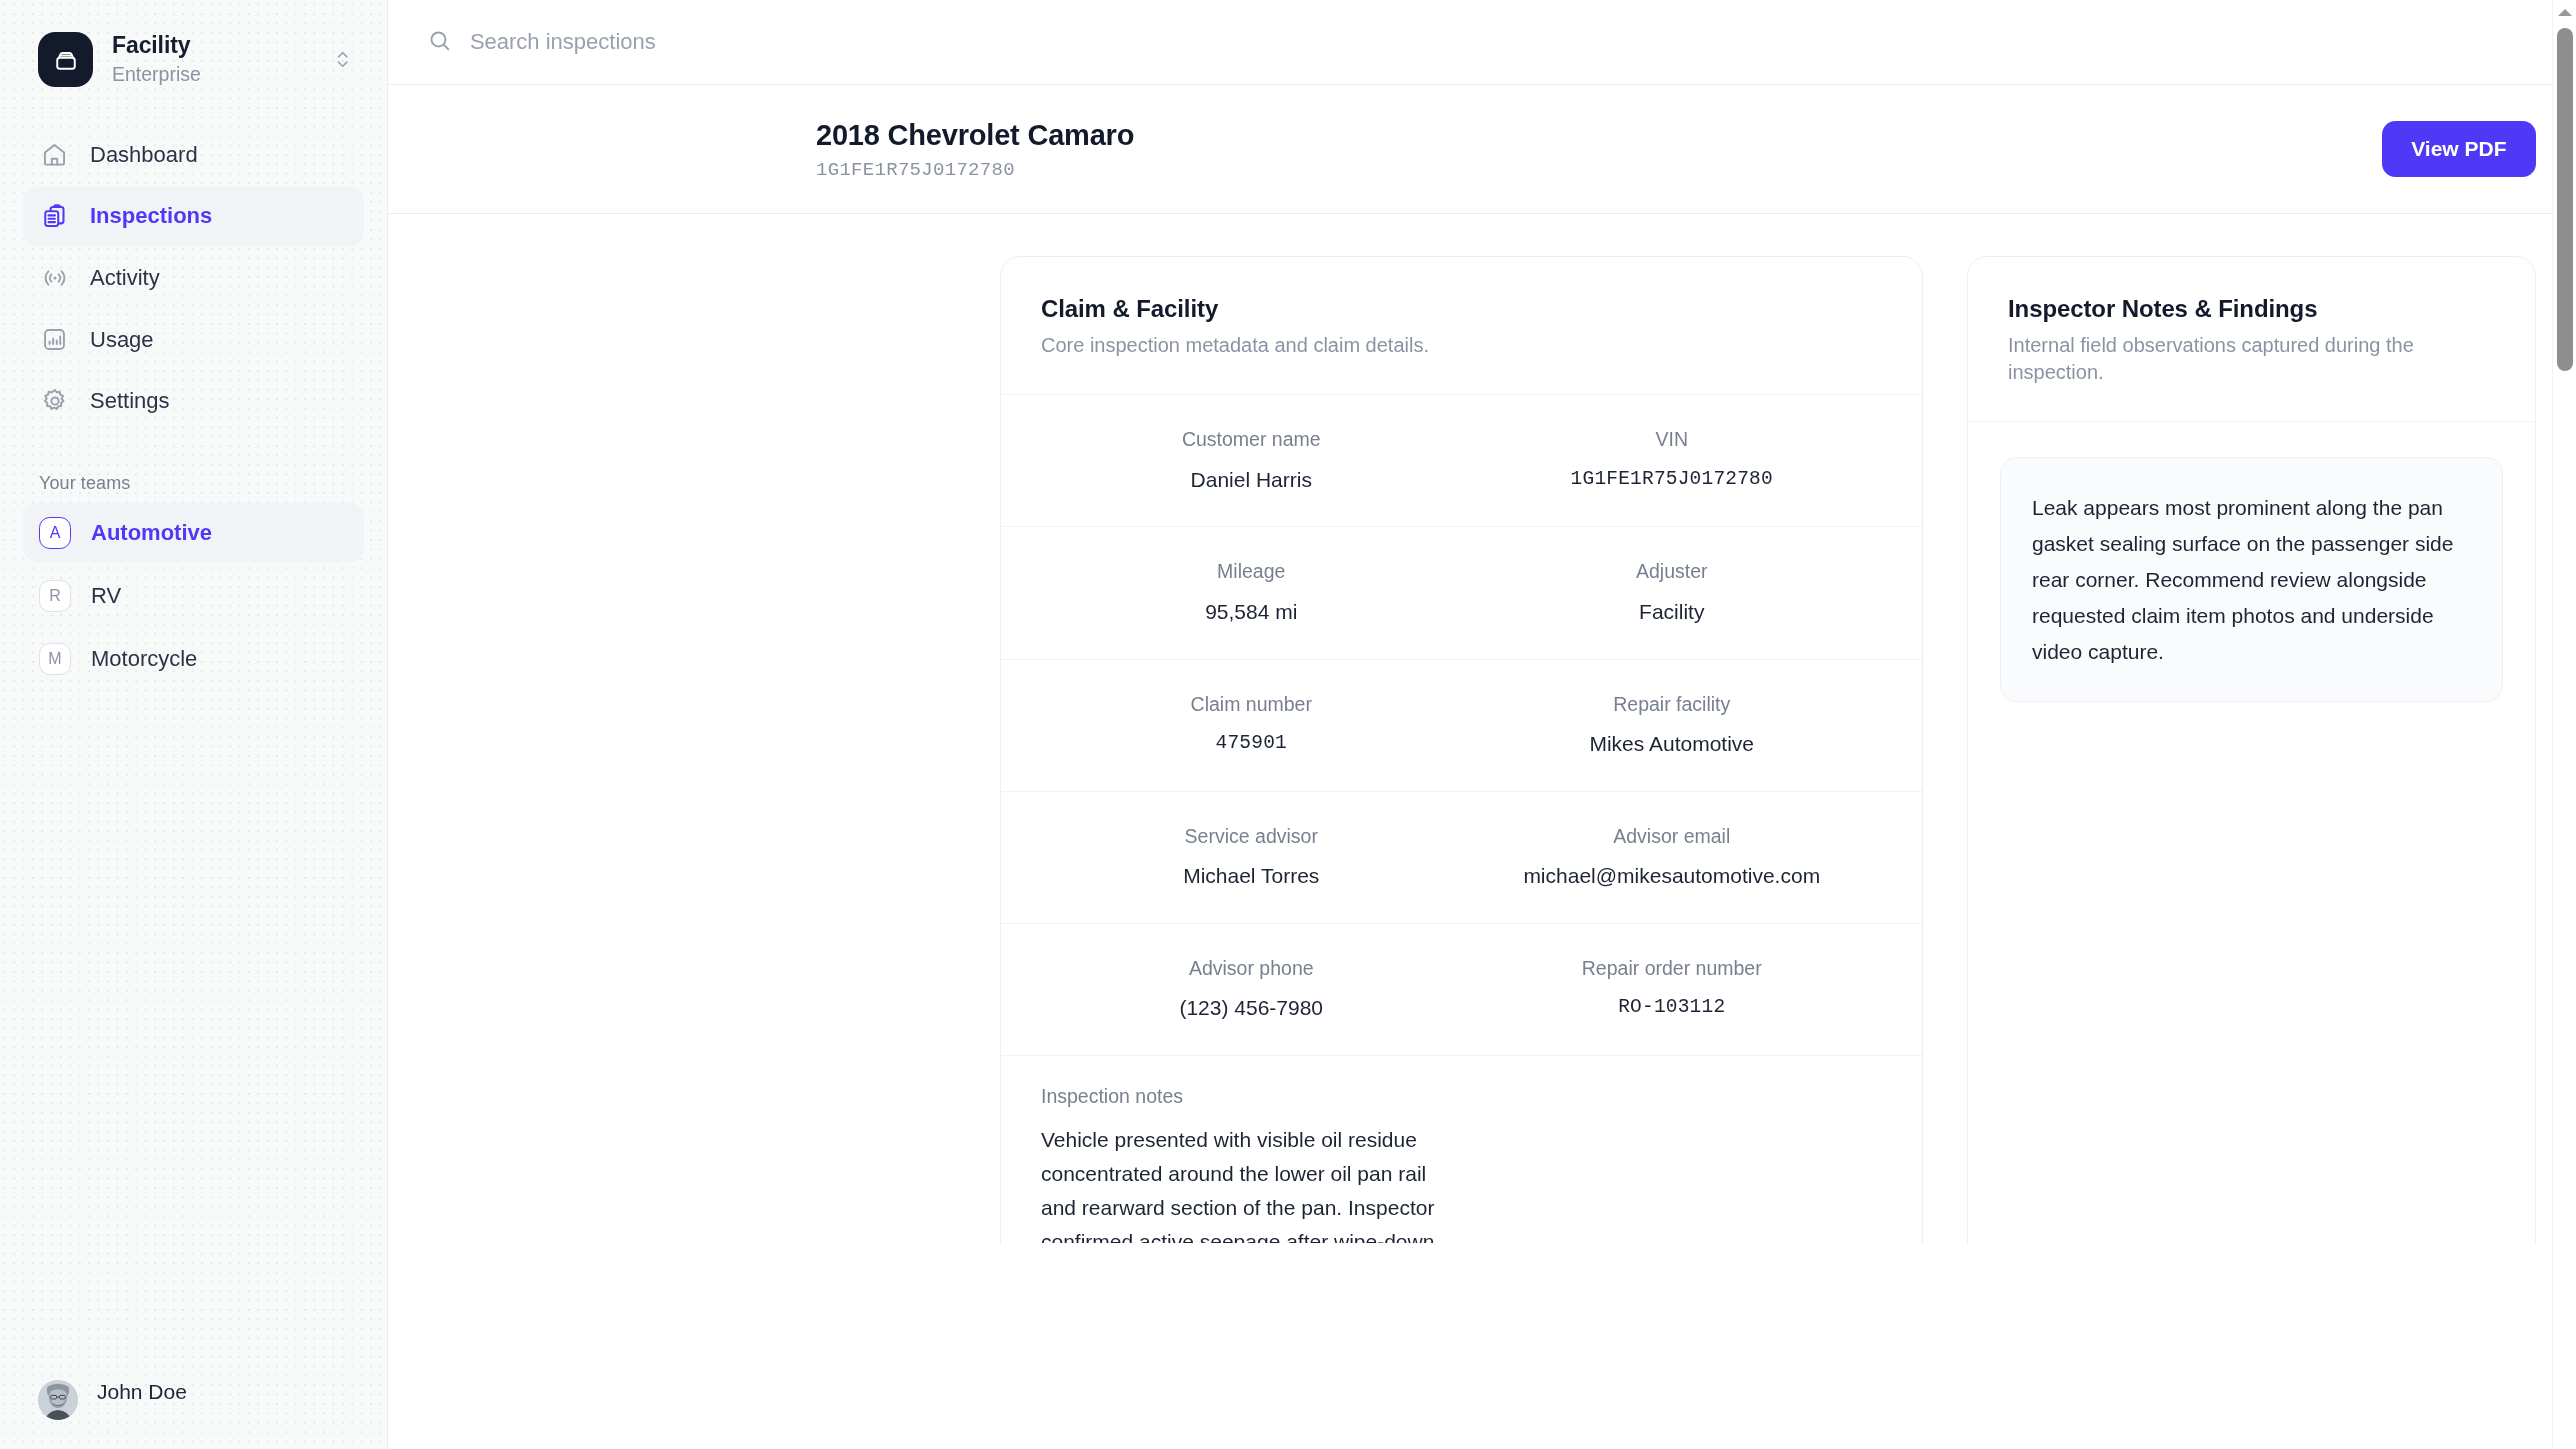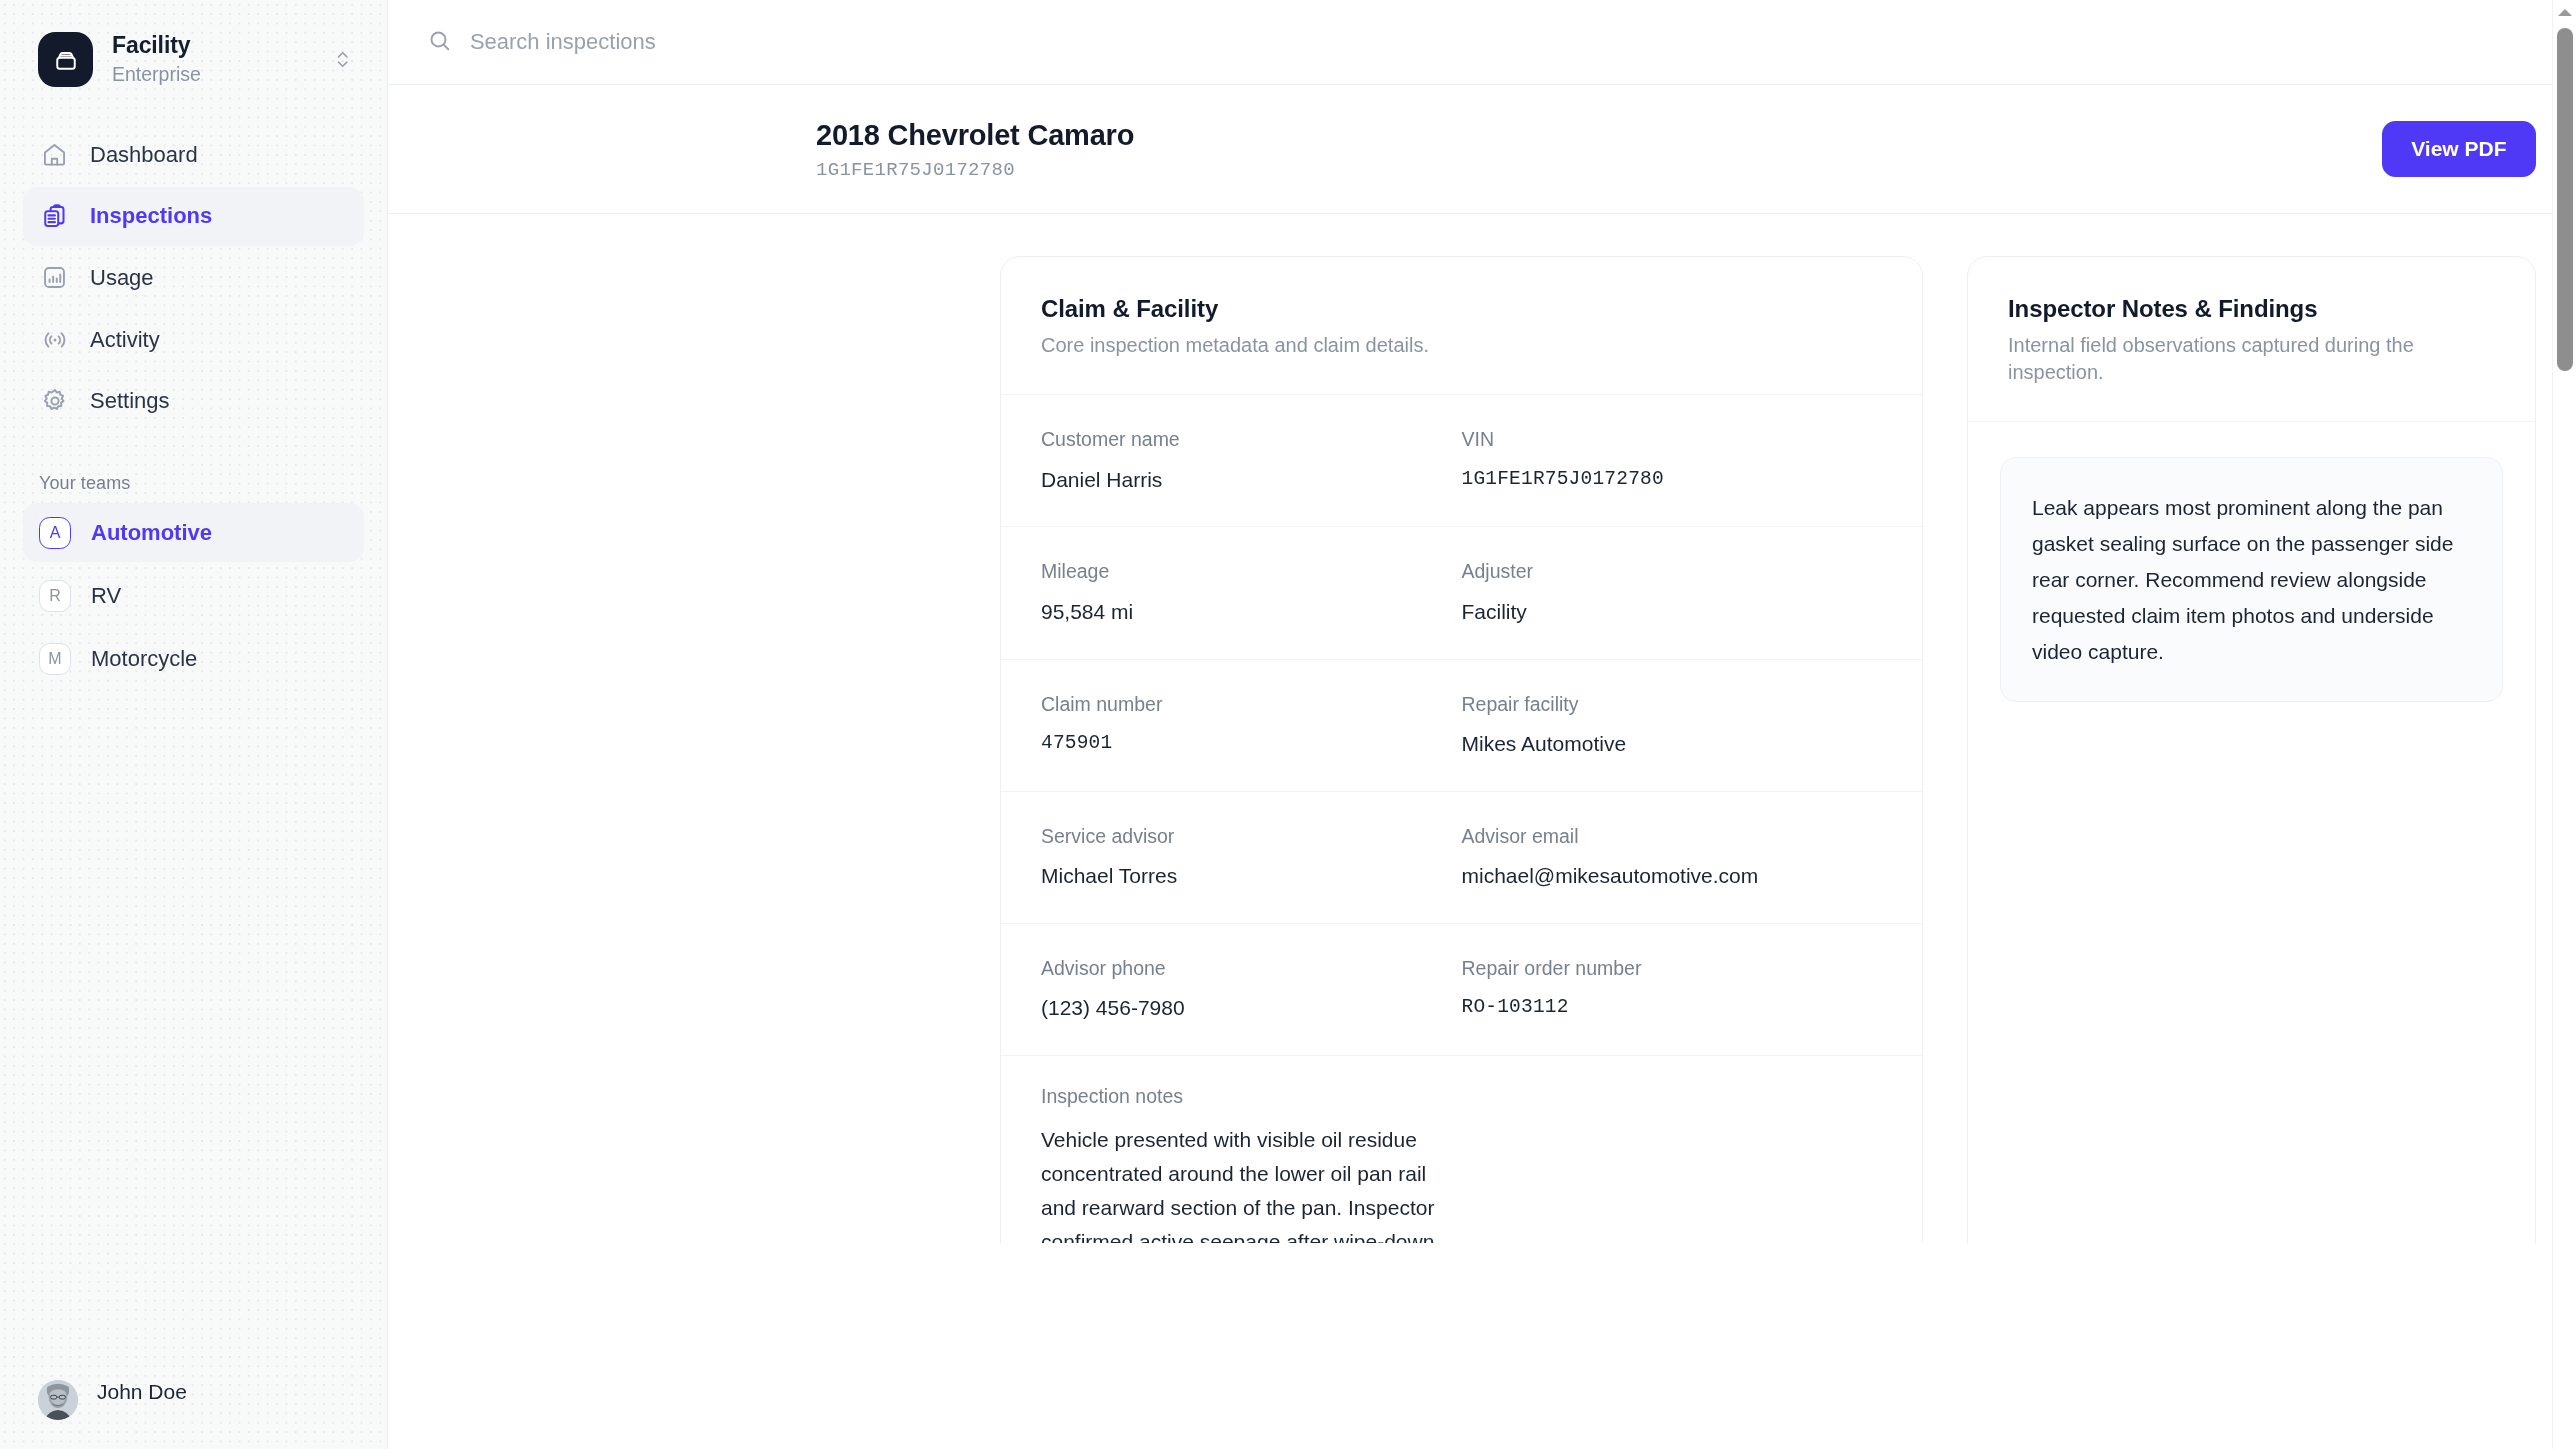--- a/index.html
+++ b/index.html
@@ -123,20 +123,21 @@
   }
   .card-col-left { width: 923px; flex: 0 0 923px; }
   .card-col-right { flex: 1; }
   .card-head { padding: 38px 40px 35px 40px; border-bottom: 1.3px solid #f0f2f5; }
   .card-title { font-size: 24px; font-weight: 700; color: #121a2b; letter-spacing: -0.1px; }
   .card-sub { font-size: 20px; color: #8b93a3; margin-top: 9.4px; line-height: 1.35; }
 
   .fieldrow {
     display: flex; border-bottom: 1.3px solid #f0f2f5;
     padding: 32px 40px 32px 40px;
+    text-align: center;
   }
   .fieldrow:last-child { border-bottom: none; }
   .field { flex: 1; min-width: 0; }
   .field-label { font-size: 19.5px; color: #78808f; line-height: 1.3; }
   .field-value { font-size: 21px; color: #1d2434; margin-top: 13.4px; line-height: 1.35; }
   .field-value.mono { font-family: "Liberation Mono", monospace; font-size: 19.5px; letter-spacing: 0.2px; }
 
   .notes-block { padding: 29.5px 40px 39px 40px; }
   .notes-label { font-size: 19.5px; color: #78808f; }
   .notes-text { font-size: 21px; color: #1d2434; line-height: 1.62; margin-top: 14.8px; max-width: 396px; }
@@ -208,43 +209,43 @@
       <div class="nav-item active">
         <span class="ico">
           <svg width="27" height="27" viewBox="0 0 24 24" fill="none" stroke="#4f39f6" stroke-width="1.8" stroke-linecap="round" stroke-linejoin="round">
             <rect x="8.5" y="3.6" width="11.5" height="14.5" rx="2.2"></rect>
             <path d="M11.6 3.6 a1.6 1.6 0 0 1 1.6-1.6 h2 a1.6 1.6 0 0 1 1.6 1.6"></path>
             <rect x="3.8" y="7.4" width="11.5" height="13" rx="2.2" fill="#ffffff"></rect>
             <path d="M6.6 11 h5.8 M6.6 14 h5.8 M6.6 17 h5.8"></path>
           </svg>
         </span>
         <span>Inspections</span>
-      </div>
-
-      <div class="nav-item">
-        <span class="ico">
-          <svg width="27" height="27" viewBox="0 0 24 24" fill="none" stroke="#9aa1ae" stroke-width="1.7" stroke-linecap="round" stroke-linejoin="round">
-            <rect x="3.6" y="3.6" width="16.8" height="16.8" rx="3.4"></rect>
-            <path d="M7.6 16 v-2.2 M10.8 16 v-4.6 M14 16 v-3.2 M17.1 16 v-6.6"></path>
-          </svg>
-        </span>
-        <span>Usage</span>
       </div>
 
       <div class="nav-item">
         <span class="ico">
           <svg width="28" height="28" viewBox="0 0 24 24" fill="none" stroke="#9aa1ae" stroke-width="1.7" stroke-linecap="round">
             <circle cx="12" cy="12" r="1.3" fill="#9aa1ae" stroke="none"></circle>
             <path d="M8.9 8.9 a4.4 4.4 0 0 0 0 6.2"></path>
             <path d="M15.1 8.9 a4.4 4.4 0 0 1 0 6.2"></path>
             <path d="M6.3 6.3 a8 8 0 0 0 0 11.4"></path>
             <path d="M17.7 6.3 a8 8 0 0 1 0 11.4"></path>
           </svg>
         </span>
         <span>Activity</span>
+      </div>
+
+      <div class="nav-item">
+        <span class="ico">
+          <svg width="27" height="27" viewBox="0 0 24 24" fill="none" stroke="#9aa1ae" stroke-width="1.7" stroke-linecap="round" stroke-linejoin="round">
+            <rect x="3.6" y="3.6" width="16.8" height="16.8" rx="3.4"></rect>
+            <path d="M7.6 16 v-2.2 M10.8 16 v-4.6 M14 16 v-3.2 M17.1 16 v-6.6"></path>
+          </svg>
+        </span>
+        <span>Usage</span>
       </div>
 
       <div class="nav-item">
         <span class="ico">
           <svg width="28" height="28" viewBox="0 0 24 24" fill="none" stroke="#9aa1ae" stroke-width="1.7" stroke-linecap="round" stroke-linejoin="round">
             <circle cx="12" cy="12" r="3.1"></circle>
             <path d="M12 2.6 l1.5 2.1 2.5-.7 .5 2.6 2.4 1 -1.2 2.3 1.6 2.1 -2.1 1.6 .2 2.6 -2.6 .3 -1.2 2.3 -2.3-1.2 -2.3 1.2 -1.2-2.3 -2.6-.3 .2-2.6 -2.1-1.6 1.6-2.1 -1.2-2.3 2.4-1 .5-2.6 2.5 .7 Z"></path>
           </svg>
         </span>
         <span>Settings</span>

